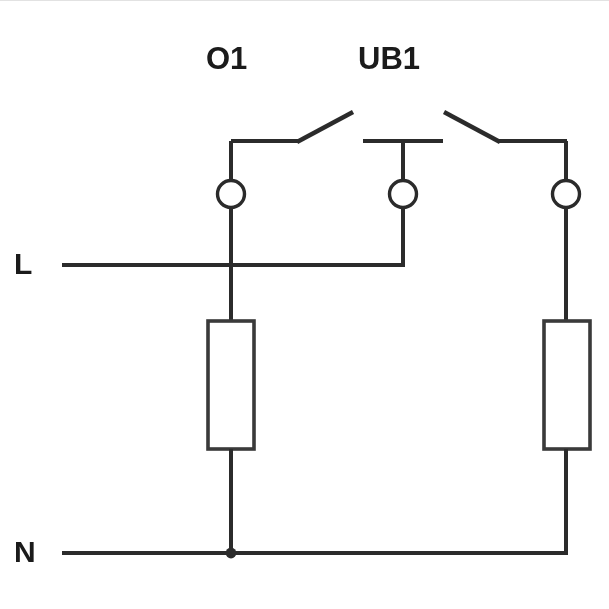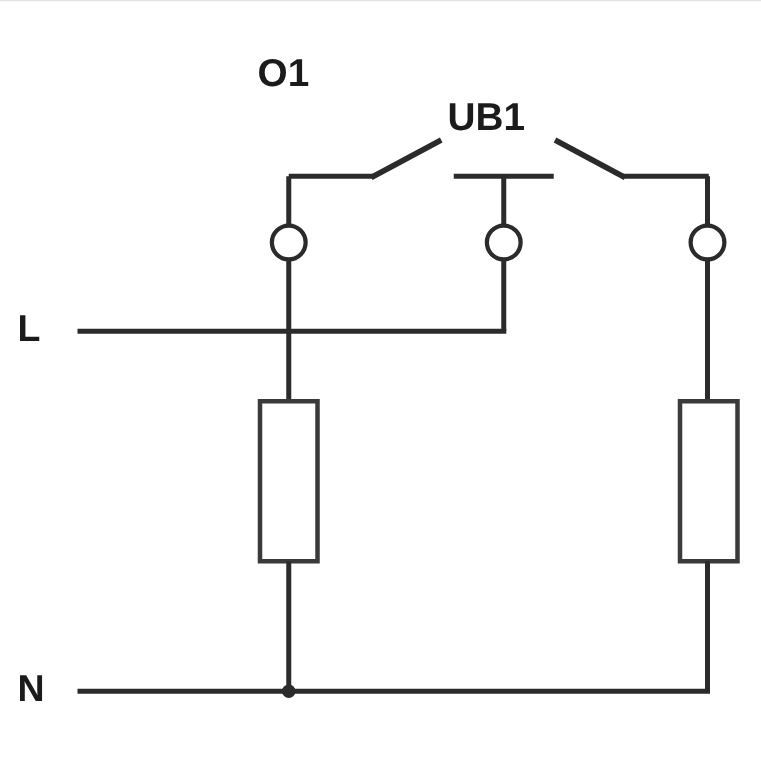--- a/index.html
+++ b/index.html
@@ -66,21 +66,21 @@
     user-select: none;
   }
   .lbl-top {
     font-size: 31px;
     letter-spacing: 0px;
   }
   .lbl-side {
     font-size: 30px;
   }
   #label-o1  { left: 206px; top: 40px; }
-  #label-ub1 { left: 358px; top: 40px; margin-top: 35px; }
+  #label-ub1 { left: 358px; top: 40px; }
   #label-o2  { left: 538px; top: 40px; }
   #label-l   { left: 14px;  top: 246px; }
   #label-n   { left: 14px;  top: 534px; }
 </style>
 </head>
 <body>
 
 <div id="diagram-root">
 
   <svg id="circuit-svg" viewBox="0 0 609 609" xmlns="http://www.w3.org/2000/svg">

